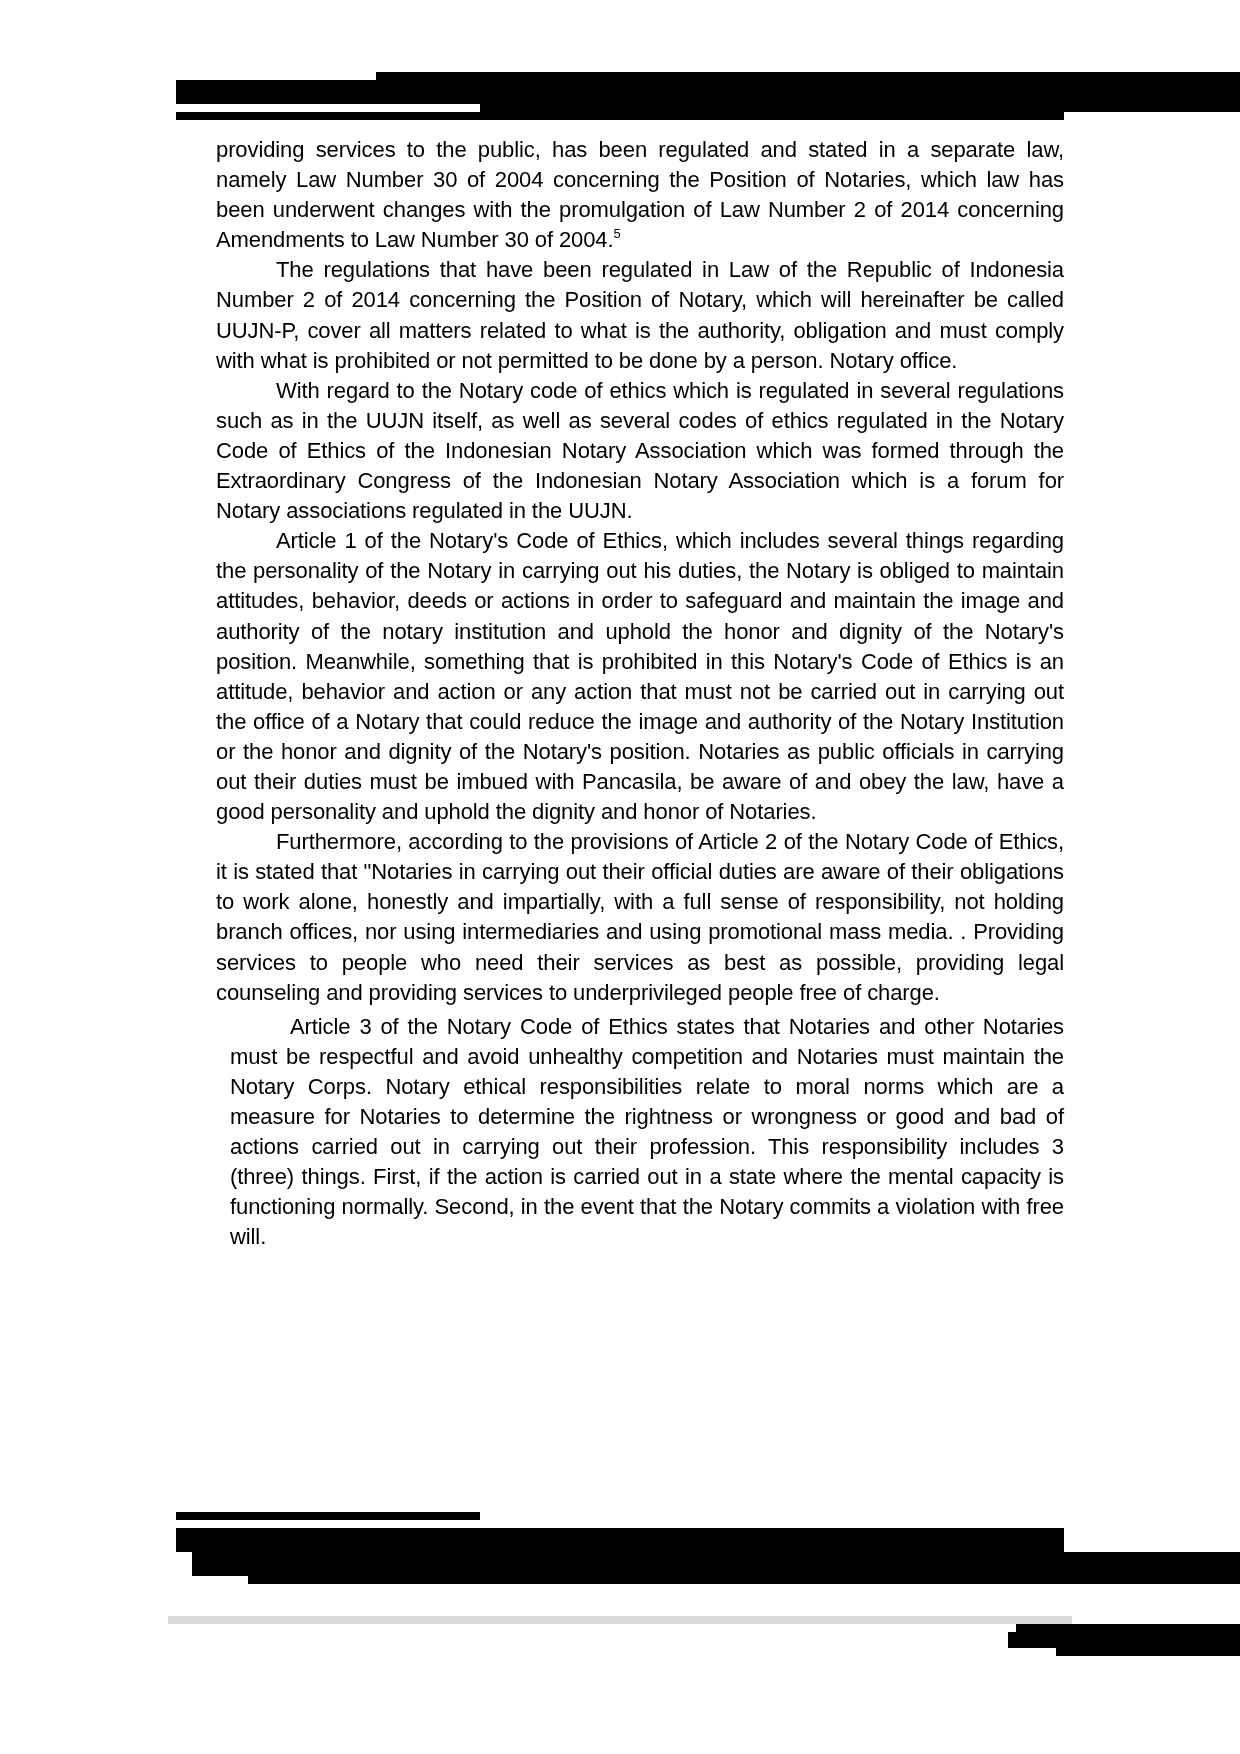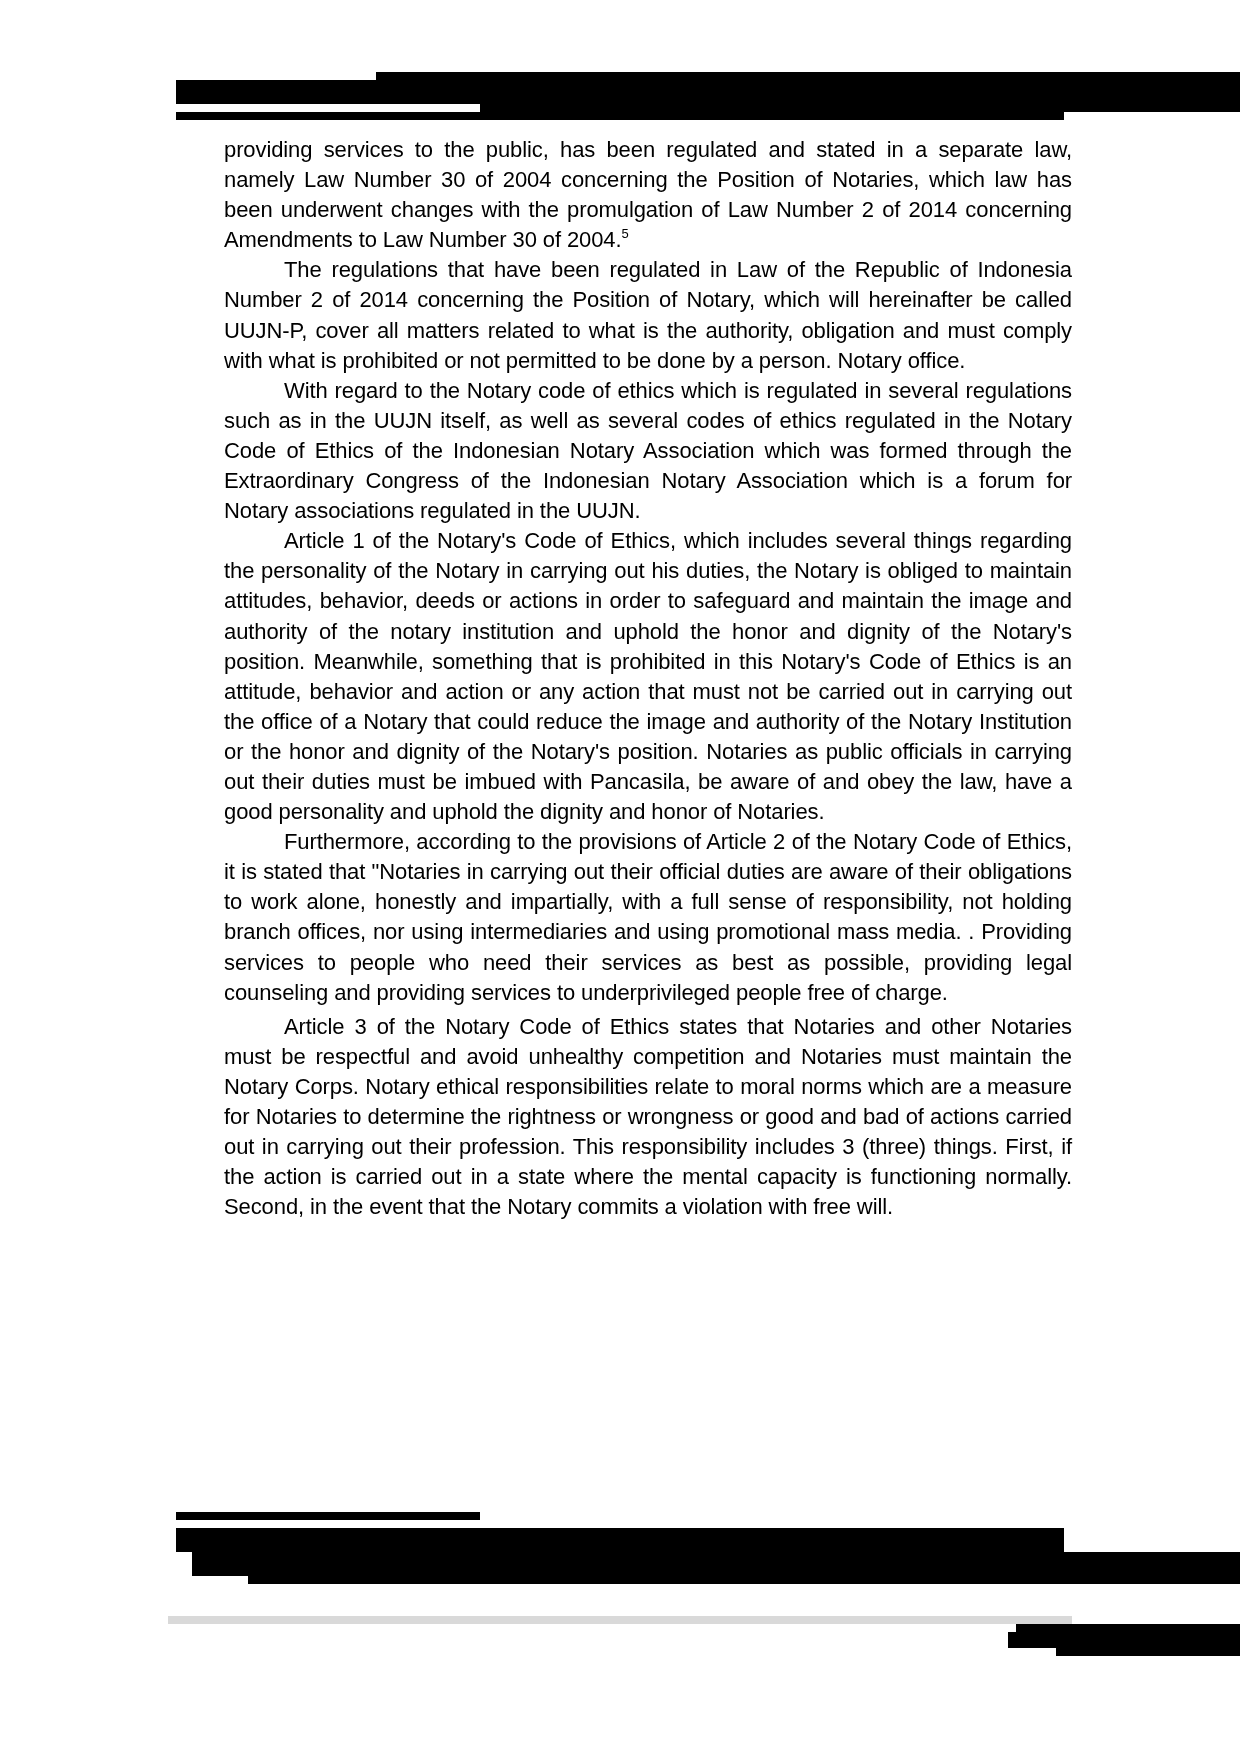--- a/index.html
+++ b/index.html
@@ -3,26 +3,26 @@
   <meta charset="utf-8">
   <style>
     html, body { margin: 0; padding: 0; }
     body {
       width: 1240px; height: 1754px; background: #ffffff; position: relative; overflow: hidden;
       font-family: "Liberation Sans", sans-serif; color: #000;
     }
     .blk { position: absolute; background: #000; }
     .grey { position: absolute; background: #d9d9d9; }
     .text-body {
-      position: absolute; left: 224px; top: 135px; width: 848px;
+      position: absolute; left: 216px; top: 135px; width: 848px;
       font-size: 22px; line-height: 30.1px; text-align: justify; letter-spacing: -0.1px;
     }
     .para { margin: 0; text-indent: 60px; }
     .para.first { text-indent: 0; }
-    .para.gap { margin-top: 4px; }
+    .para.gap { margin-top: 4px; margin-left: 14px; }
     sup { font-size: 13px; line-height: 0; vertical-align: 9px; }
   </style>
 </head>
 <body>
 
 <div>
   <div class="blk" style="left:376px; top:72px; width:864px; height:8px;"></div>
   <div class="blk" style="left:176px; top:80px; width:1064px; height:24px;"></div>
   <div class="blk" style="left:480px; top:104px; width:760px; height:8px;"></div>
   <div class="blk" style="left:176px; top:112px; width:888px; height:8px;"></div>

